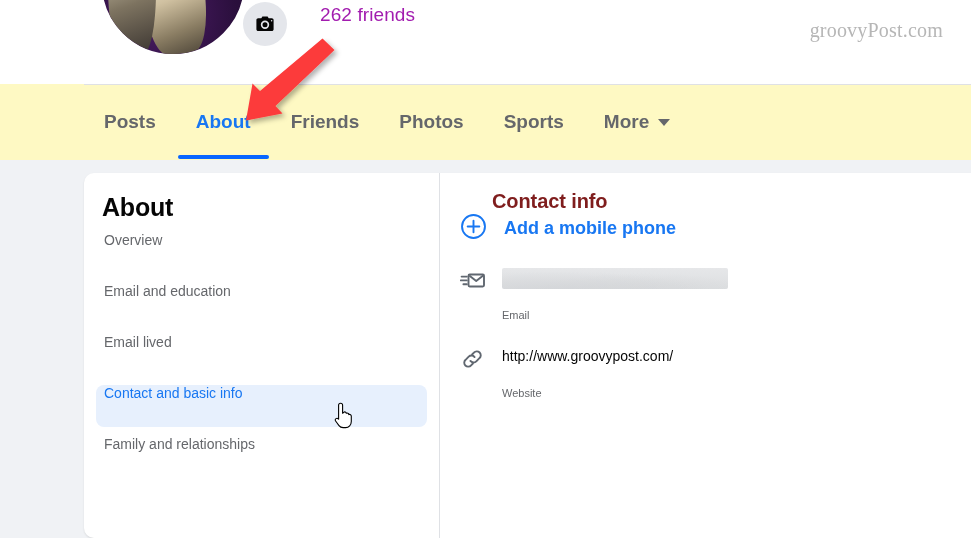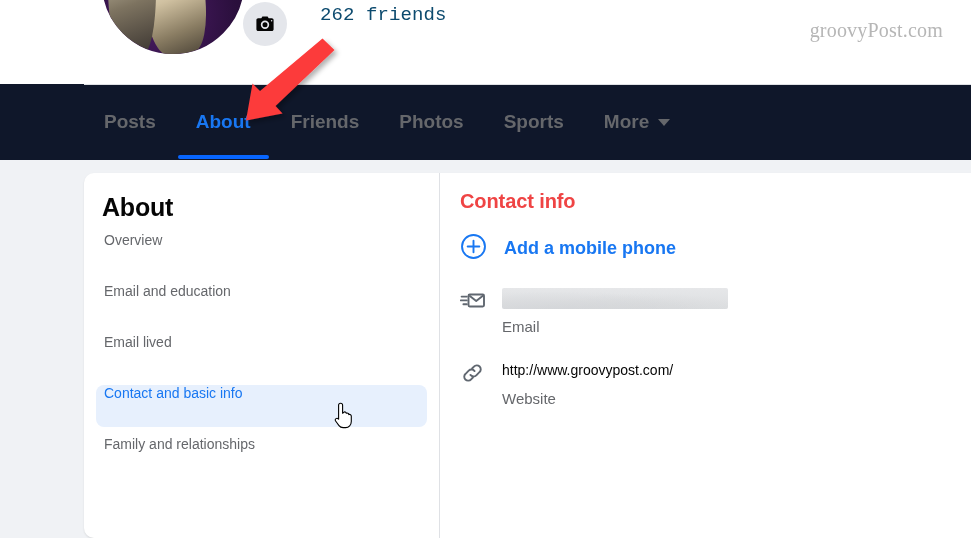--- a/index.html
+++ b/index.html
@@ -65,40 +65,39 @@
     display: flex;
     align-items: center;
     justify-content: center;
   }
 
   .friends-count {
     position: absolute;
     left: 320px; top: 4px;
     font-size: 19px;
     font-weight: 400;
-    color: #0c4a6e;
+    color: #a21caf;
     letter-spacing: .1px;
-    font-family: Liberation Mono, monospace;
   }
 
   .watermark {
     position: absolute;
     right: 28px; top: 19px;
     font-family: "Liberation Serif", serif;
     font-size: 20px;
     color: #b6b6b6;
     letter-spacing: .2px;
   }
 
   
   .tabbar-wrap {
     position: absolute;
     left: 0; top: 84px;
     width: 971px; height: 76px;
-    background: #0f172a;
+    background: #fef9c3;
   }
   .tabbar-divider {
     position: absolute;
     left: 84px; top: 0;
     width: 887px; height: 1px;
     background: #dfe1e5;
   }
   .tabs {
     position: absolute;
     left: 84px; top: 1px;
@@ -196,28 +195,28 @@
   }
 
   
   .about-right {
     flex: 1 1 auto;
     padding: 17px 20px 0 20px;
   }
   .sec-title {
     font-size: 20px;
     font-weight: 600;
-    color: #ef4444;
+    color: #7f1d1d;
     letter-spacing: -.1px;
+    margin-left: 32px;
   }
   .add-row {
     display: flex;
     align-items: center;
     gap: 17px;
-    margin-top: 20px;
     cursor: pointer;
   }
   .add-label {
     font-size: 18px;
     font-weight: 600;
     color: #1877f2;
   }
   .info-row {
     display: flex;
     gap: 16px;
@@ -231,22 +230,22 @@
   .redacted-bar {
     width: 226px;
     height: 21px;
     border-radius: 2px;
     background:
       radial-gradient(ellipse at 22% 120%, #d3d5d8 0%, rgba(211,213,216,0) 62%),
       radial-gradient(ellipse at 62% 130%, #d6d8da 0%, rgba(214,216,218,0) 58%),
       linear-gradient(180deg, #e6e7e9 0%, #dcdee0 100%);
   }
   .info-sub {
-    margin-top: 9px;
-    font-size: 15px;
+    margin-top: 20px;
+    font-size: 11px;
     color: #65676b;
   }
   .info-main {
     font-size: 14px;
     color: #050505;
     line-height: 22px;
   }
   .sec-title.second { margin-top: 38px; }
 
   

